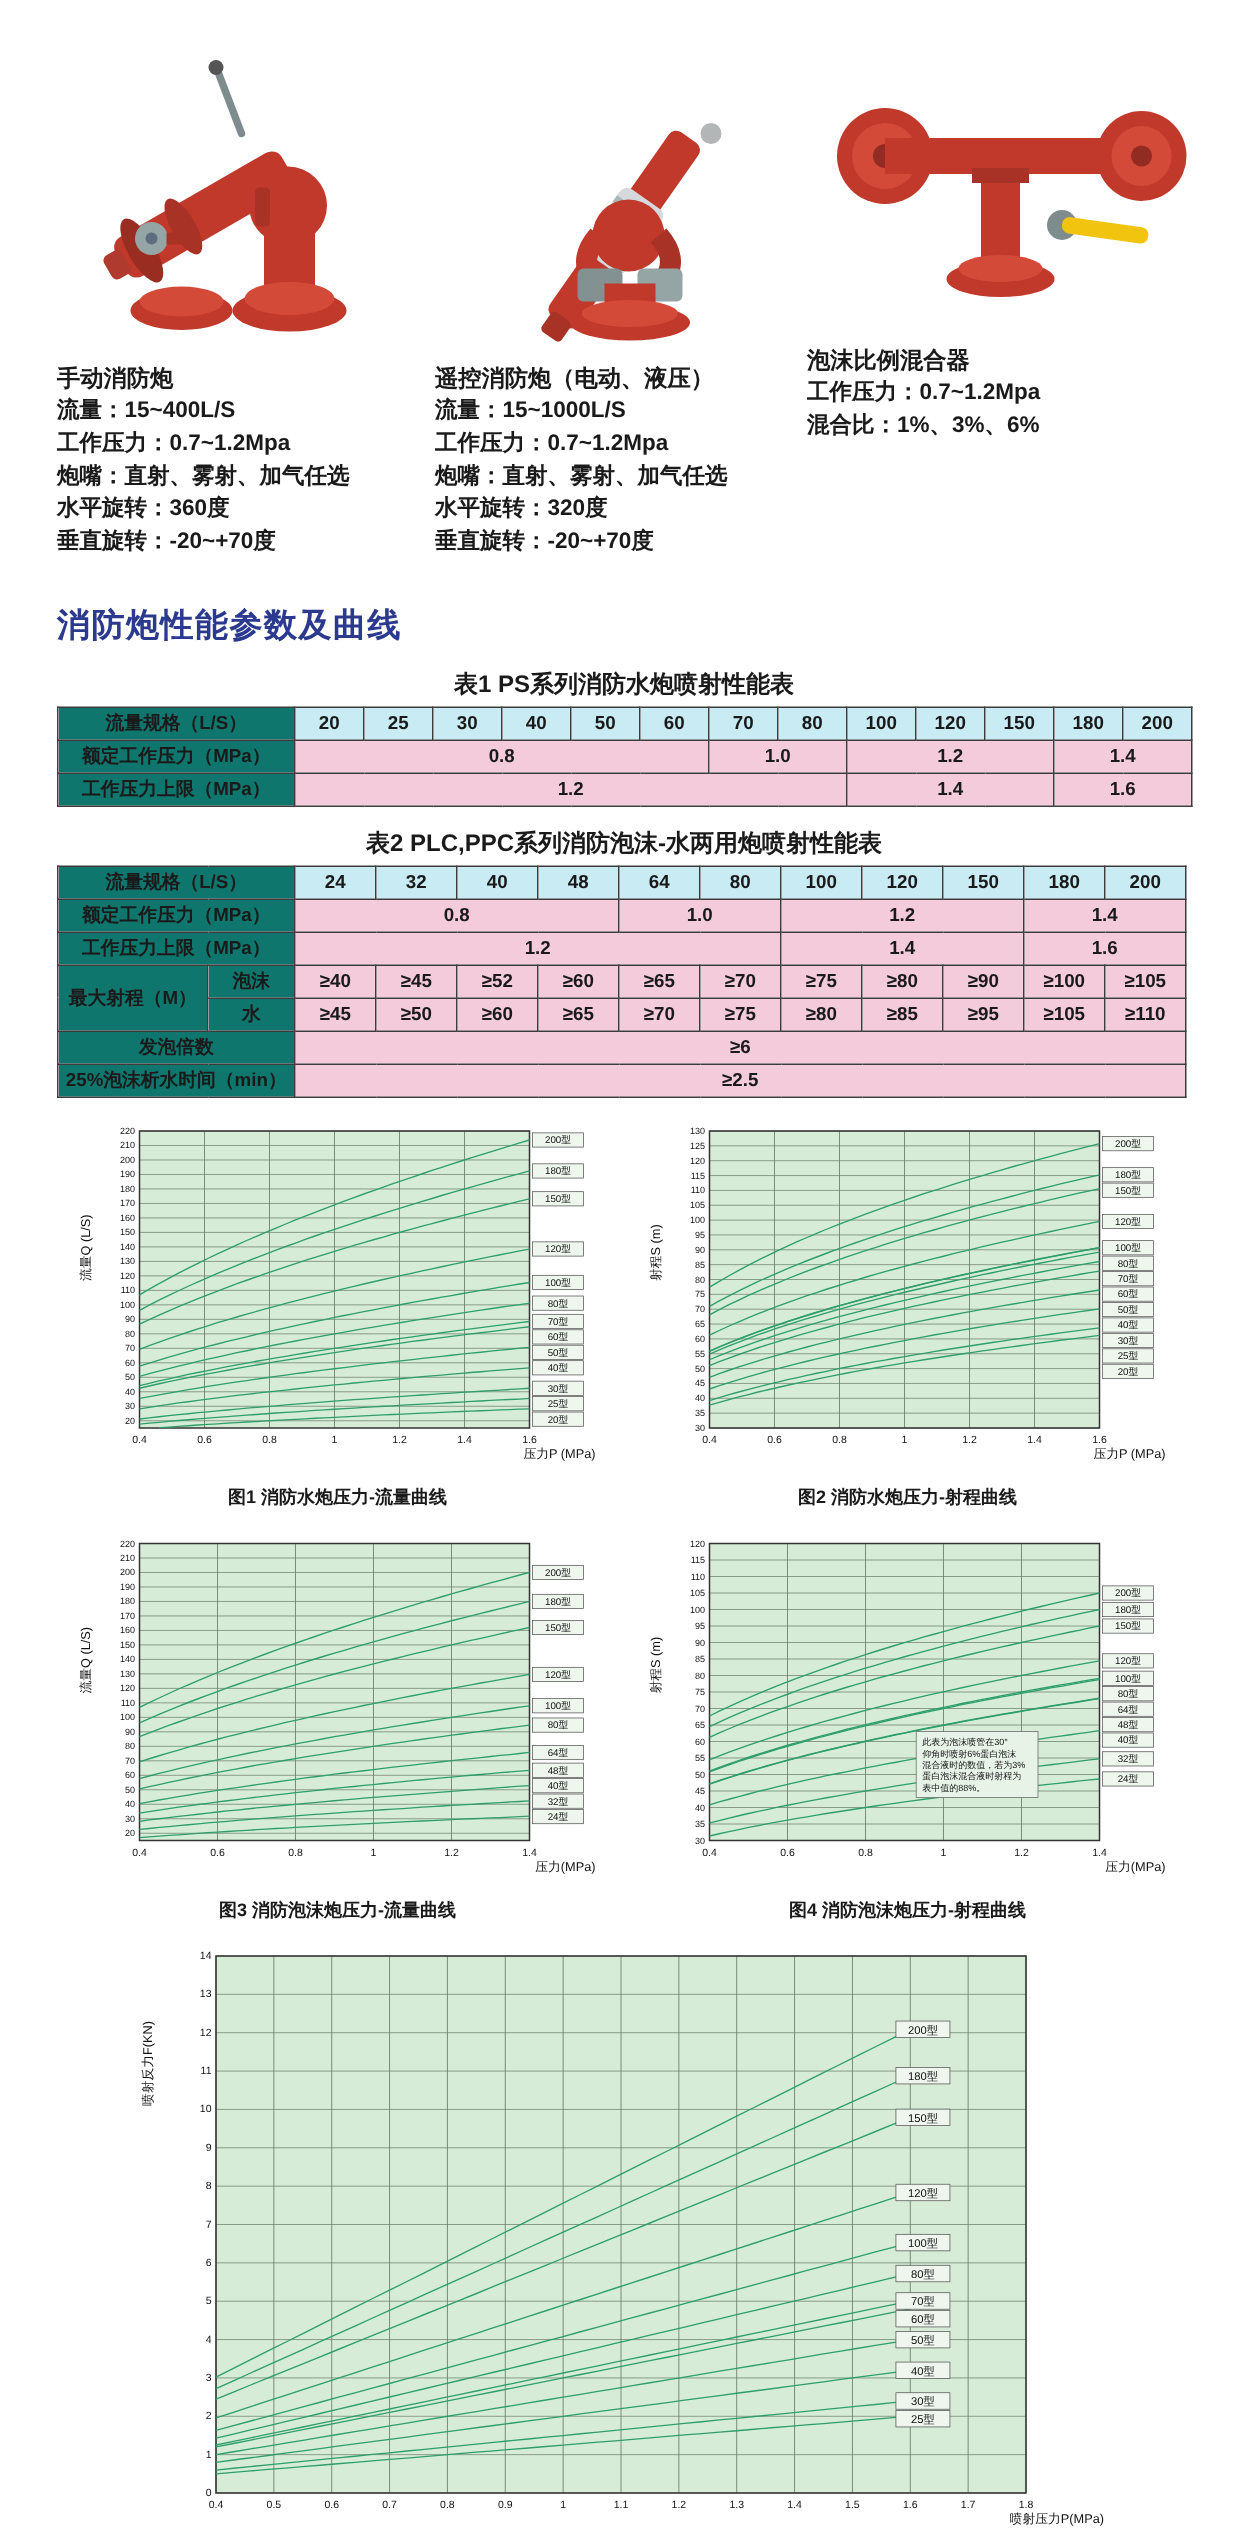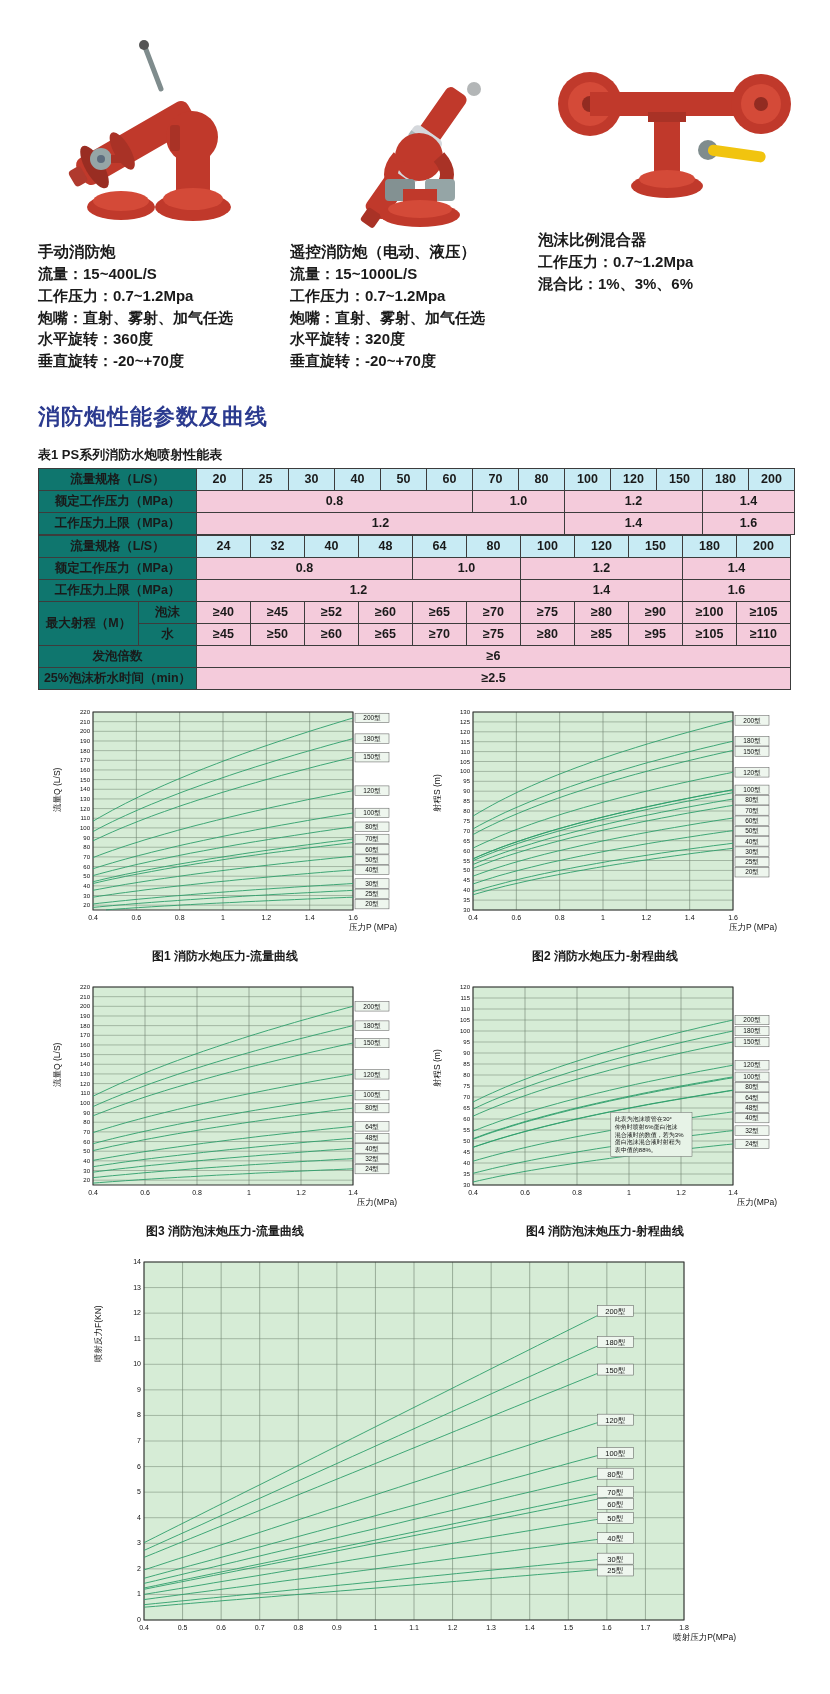--- a/index.html
+++ b/index.html
@@ -11,21 +11,21 @@
   .product.p1{width:252px;}
   .product.p2{width:248px;}
   .product.p3{width:270px;padding-top:14px;}
   .product-img{height:212px;display:flex;align-items:flex-end;justify-content:center;}
   .product.p3 .product-img{height:186px;}
   .product-name{font-size:15.5px;font-weight:700;margin-top:8px;}
   .product-specs div{font-size:15px;font-weight:600;line-height:1.45;white-space:nowrap;}
   
   .heading{margin:30px 0 0 38px;font-size:22px;font-weight:800;color:#2b3a8f;letter-spacing:1px;}
   
-  .tbl-title{width:756px;margin:14px 0 4px 38px;text-align:left;font-size:13px;font-weight:700;}
+  .tbl-title{width:756px;margin:14px 0 4px 38px;text-align:center;font-size:16px;font-weight:700;}
   table.perf{border-collapse:collapse;margin-left:38px;table-layout:fixed;}
   table.perf td,table.perf th{border:1px solid #3c3c3c;text-align:center;font-size:12.5px;
       font-weight:700;height:21px;padding:0 1px;overflow:hidden;white-space:nowrap;}
   .c-cyan{background:#0f766e;}
   .c-cyan2{background:#c8ebf4;}
   .c-pink{background:#f4cbdb;}
   
   .charts-row{display:flex;justify-content:center;gap:28px;margin-top:16px;}
   .chart-block{display:flex;flex-direction:column;align-items:center;}
   .chart-caption{font-size:12px;font-weight:700;margin-top:2px;}
@@ -163,20 +163,21 @@
         </tr>
         <tr>
           <th class="c-cyan">工作压力上限（MPa）</th>
           <td class="c-pink" colspan="8">1.2</td>
           <td class="c-pink" colspan="3">1.4</td>
           <td class="c-pink" colspan="2">1.6</td>
         </tr>
       </tbody>
   </table>
 
+  <div class="tbl-title">表2  PLC,PPC系列消防泡沫-水两用炮喷射性能表</div>
   <table class="perf">
     <colgroup>
         <col style="width:100px">
         <col style="width:58px">
         <col span="11" style="width:54px">
       </colgroup>
     <tbody id="t2body">
         <tr>
           <th class="c-cyan" colspan="2">流量规格（L/S）</th>
           <td class="c-cyan2">24</td>

